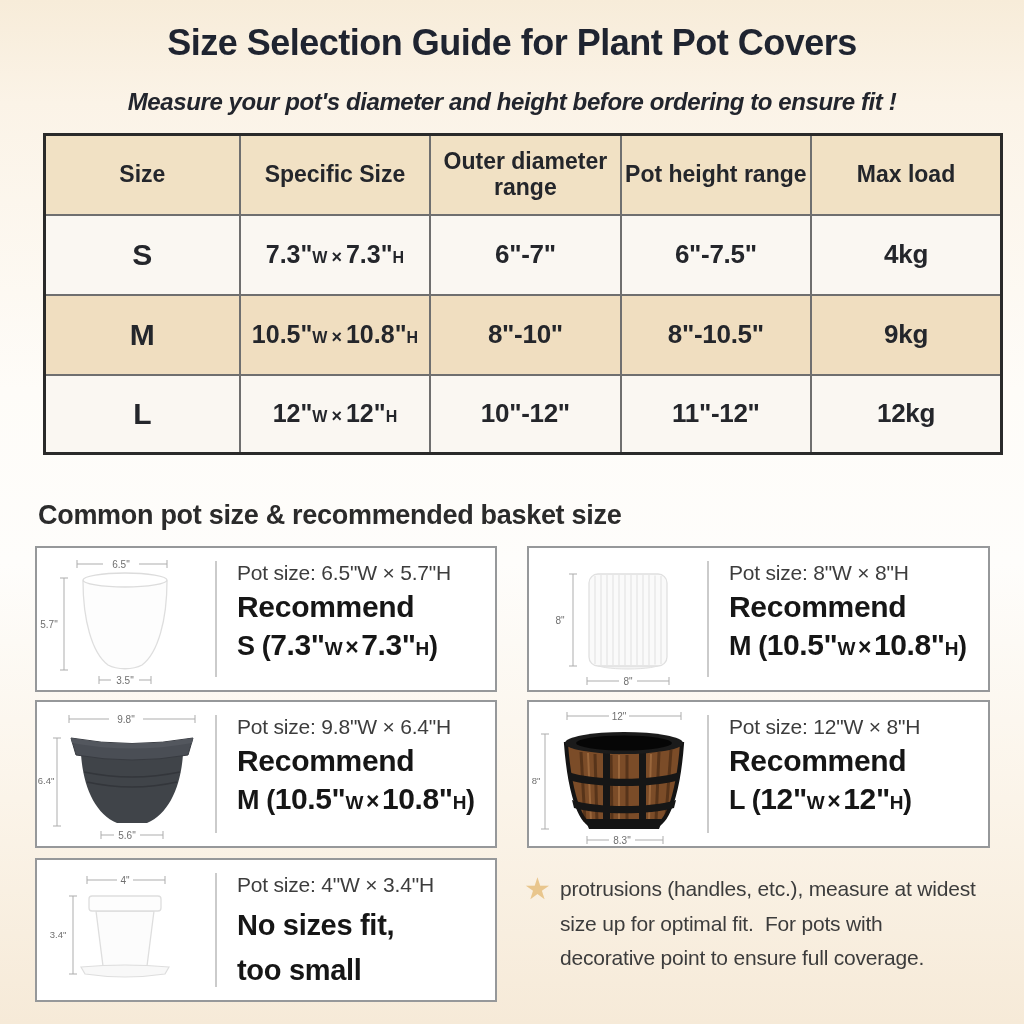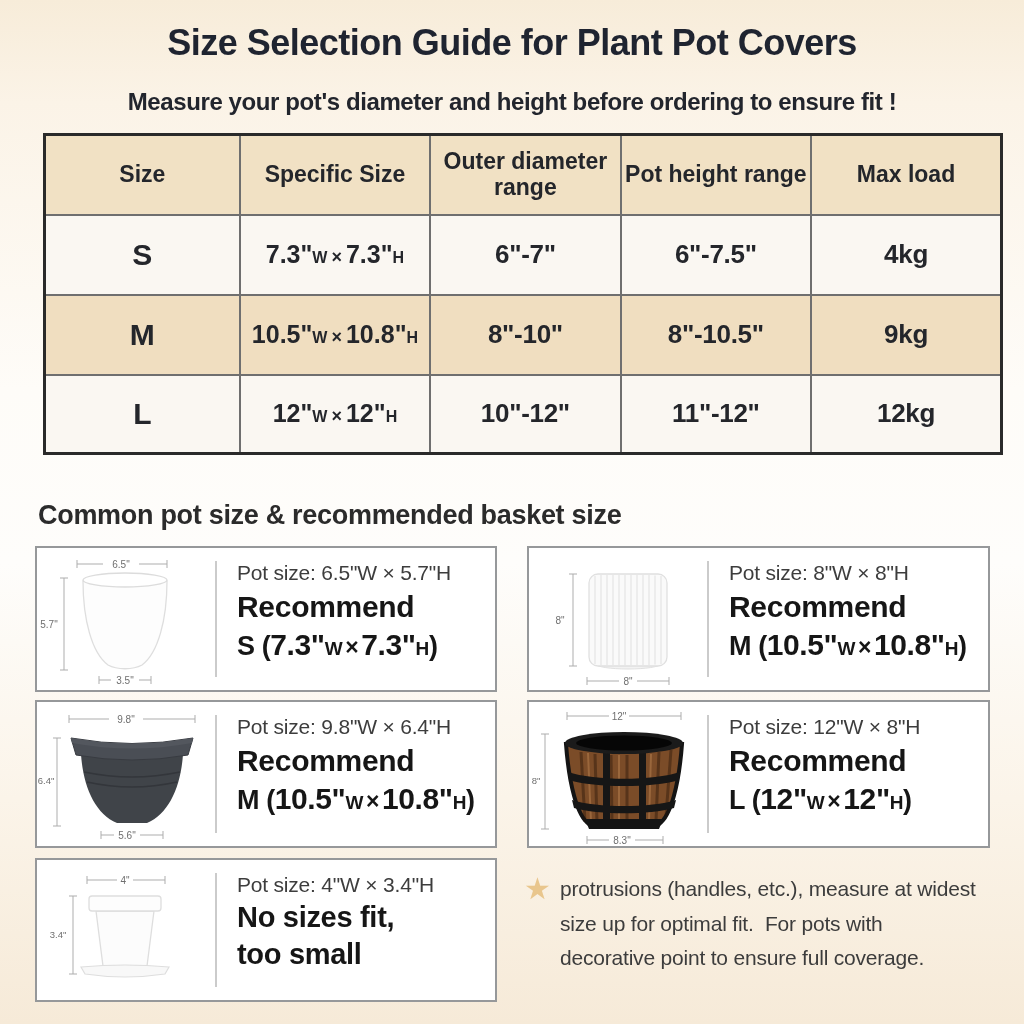--- a/index.html
+++ b/index.html
@@ -8,21 +8,21 @@
     position:relative;width:1024px;height:1024px;overflow:hidden;
     background:linear-gradient(180deg,#f7ecd9 0%,#fbf3e7 10%,#fefcf8 38%,#fefdfb 55%,#fbf4e9 78%,#f6ead8 100%);
     color:#24262b;
   }
   .title{
     position:absolute;top:22px;left:0;width:100%;text-align:center;
     font-size:36px;font-weight:bold;color:#1f2430;letter-spacing:-0.5px;margin:0;
   }
   .subtitle{
     position:absolute;top:88px;left:0;width:100%;text-align:center;
-    font-size:24px;font-weight:bold;color:#22252d;letter-spacing:-0.4px;white-space:pre-wrap;
+    font-size:24px;font-weight:bold;color:#22252d;letter-spacing:-0.4px;white-space:pre-wrap;font-style:italic;
   }
   table.size-table{
     position:absolute;left:35px;top:133px;width:960px;height:322px;
     border-collapse:collapse;table-layout:fixed;
     border:3px solid #2a2a2a;background:#faf7f2;margin-left:8px;
   }
   table.size-table th, table.size-table td{
     border:2px solid #6f6f6f;text-align:center;vertical-align:middle;padding:0;
   }
   table.size-table th{
@@ -44,21 +44,21 @@
   .card-img{width:178px;flex:none;position:relative;}
   .card-divider{width:2px;background:#cbcbcb;margin:13px 0;flex:none;}
   .card-text{flex:1;padding:13px 0 0 20px;overflow:hidden;}
   .pot-label{font-size:21px;color:#3d3d3d;letter-spacing:-0.2px;white-space:nowrap;}
   .rec-title{font-size:30px;font-weight:bold;color:#161616;margin-top:5px;letter-spacing:-0.3px;}
   .rec-line{font-weight:bold;color:#161616;margin-top:4px;letter-spacing:-0.4px;white-space:nowrap;}
   .rec-line .rp{font-size:27px;}
   .rec-line .rv{font-size:30px;}
   .rec-line .ru{font-size:19px;}
   .rec-line .rx{font-size:23px;padding:0 3px;}
-  .nofit{font-size:29px;font-weight:bold;color:#161616;margin-top:4px;letter-spacing:-0.3px;}
+  .nofit{font-size:29px;font-weight:bold;color:#161616;margin-top:12px;letter-spacing:-0.3px;}
   .footnote{position:absolute;left:524px;top:872px;width:496px;}
   .star{position:absolute;left:0;top:2px;font-size:30px;color:#e9c68d;line-height:30px;}
   .fn-lines{margin-left:36px;font-size:21px;color:#3c3c3c;line-height:34.5px;letter-spacing:-0.2px;}
   .fn-line{white-space:pre;}
   svg text{fill:#6f6f6f;font-family:"Liberation Sans", sans-serif;}
   .dim{stroke:#adadad;stroke-width:1;}
 </style>
 </head>
 <body>
 

